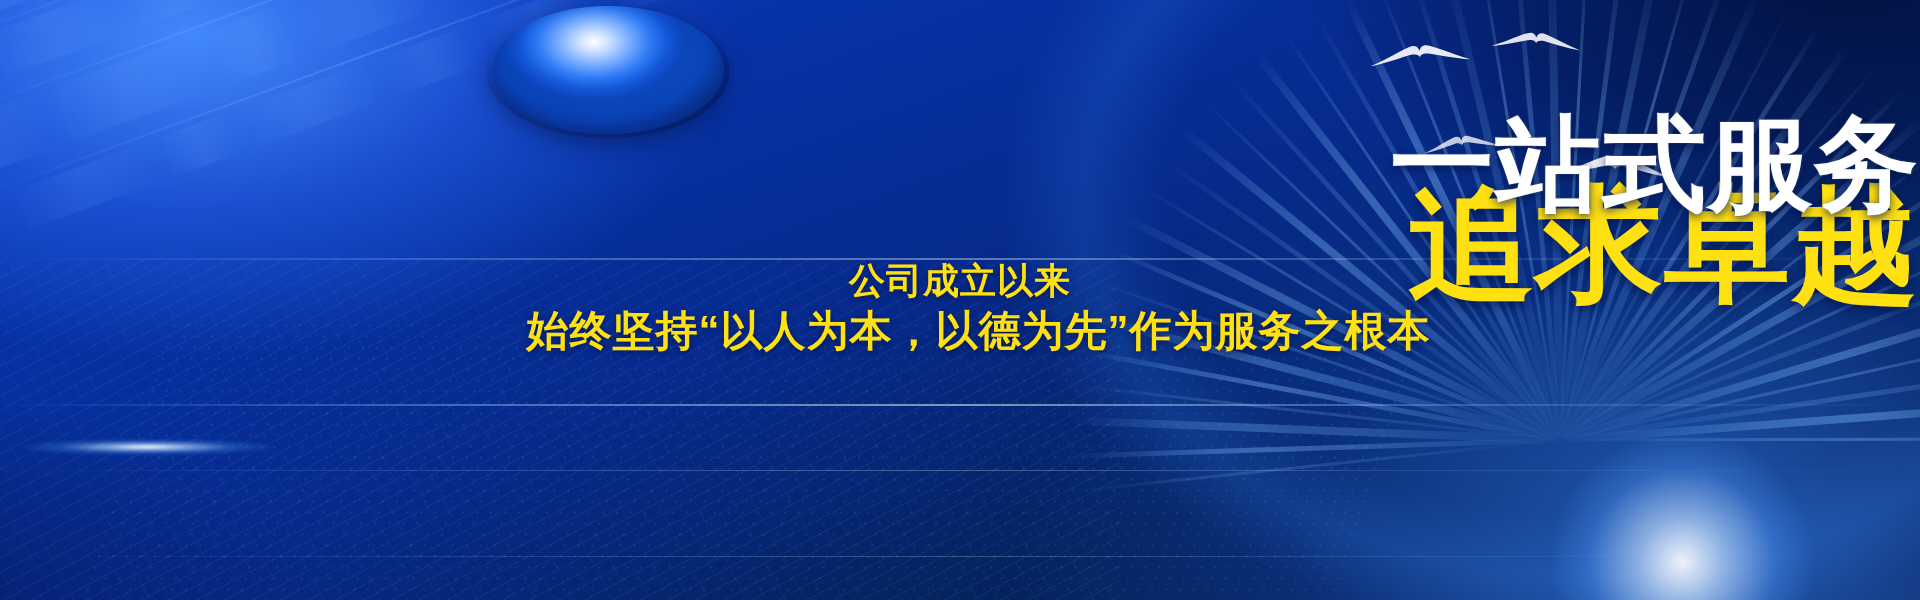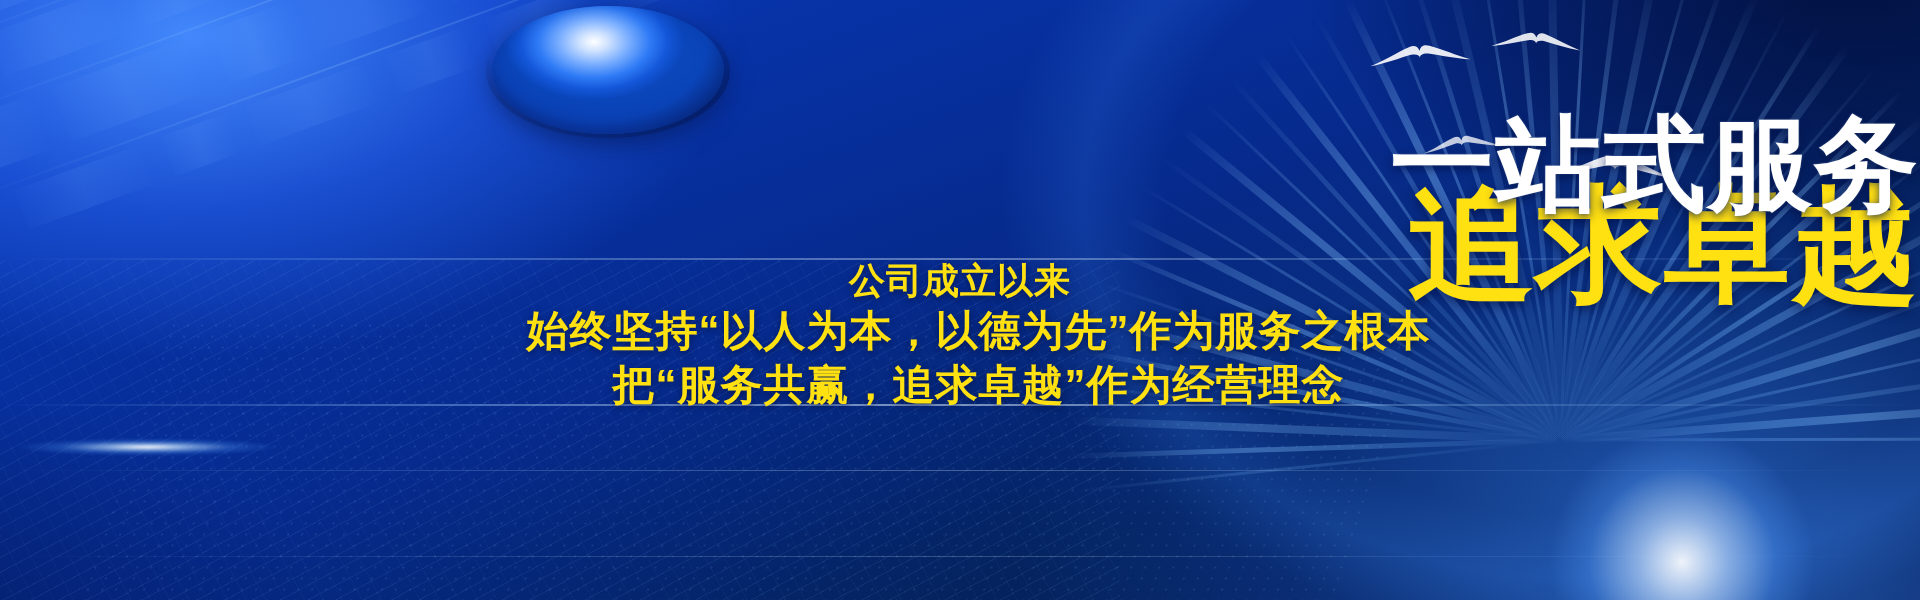--- a/index.html
+++ b/index.html
@@ -270,17 +270,16 @@
   <div class="content">
 
     <div class="headline">
       <span class="headline-main" style="color: rgb(255, 255, 255);">一站式服务</span>
       <span class="headline-accent" style="color: rgb(255, 224, 17);">追求卓越</span>
     </div>
 
     <div class="subtitle">
       <div class="sub-line lead" style="color: rgb(255, 224, 17);">公司成立以来</div>
       <div class="sub-line big" style="color: rgb(255, 224, 17);">始终坚持“以人为本，以德为先”作为服务之根本</div>
-      <div class="sub-line big" style="color: rgb(255, 224, 17);">把“服务共赢，追求卓越”作为经营理念</div>
     </div>
 
   </div>
 </div>
 
 </body></html>

